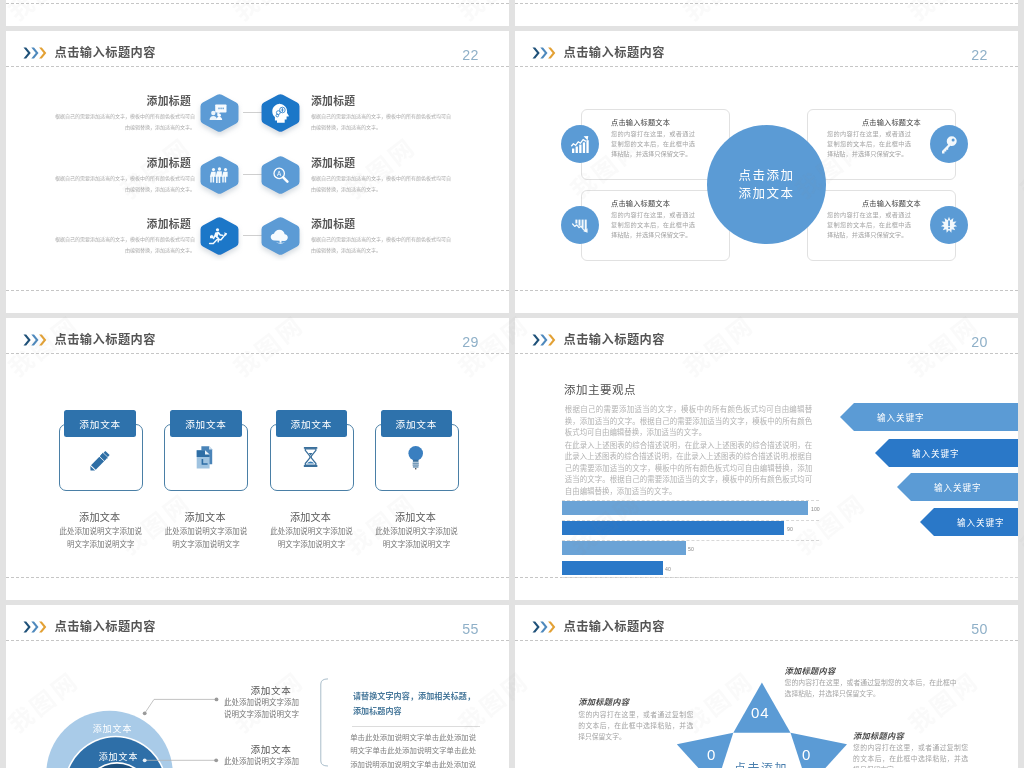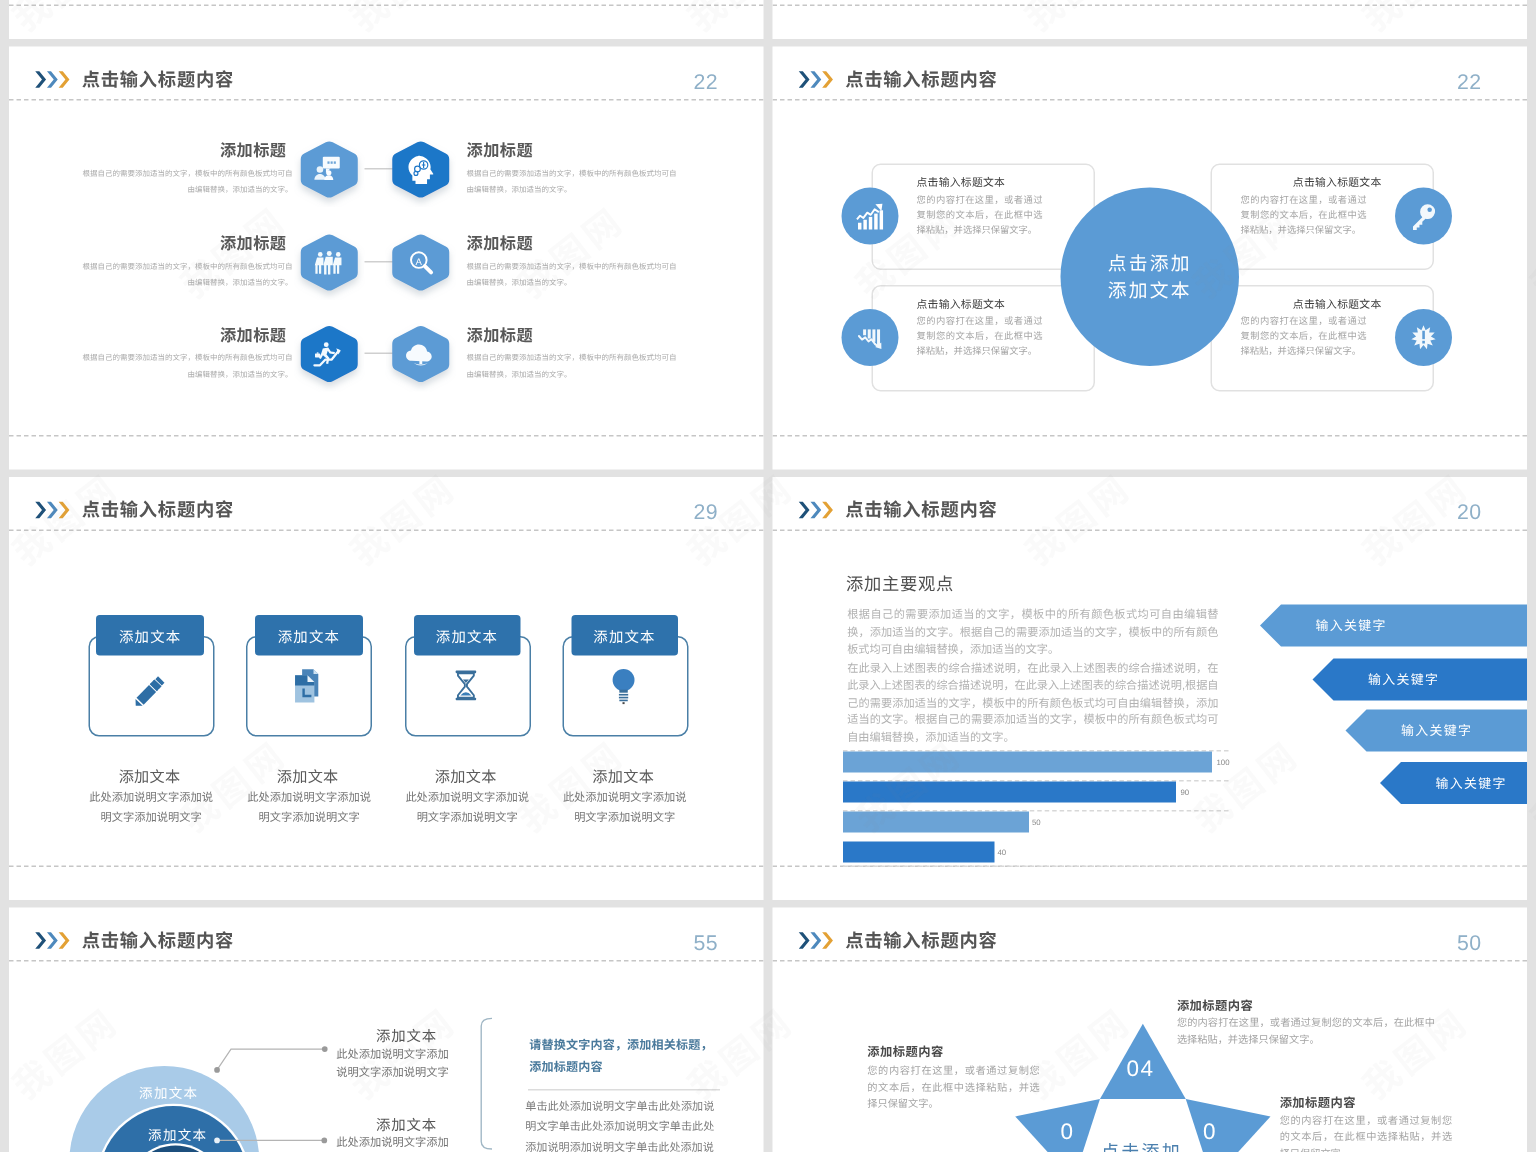--- a/index.html
+++ b/index.html
@@ -44,21 +44,21 @@
   .s30 .bn{position:absolute;color:#fff;font-size:8.6px;letter-spacing:.9px;display:flex;align-items:center;height:28px;}
   .s31 .rlbl{position:absolute;color:#fff;font-size:9.0px;letter-spacing:0.9px;text-align:center;}
   .s31 .it{position:absolute;width:120px;text-align:center;font-size:9.6px;color:#555;letter-spacing:.6px;}
   .s31 .ib{position:absolute;width:82px;font-size:7.5px;color:#757575;line-height:11.7px;text-align:center;}
   .s31 .st{position:absolute;left:346.9px;top:84px;width:128px;font-size:8.05px;font-weight:700;color:#4a7a9c;line-height:15.3px;letter-spacing:.1px;}
   .s31 .sb{position:absolute;left:344.2px;top:125.5px;width:126px;font-size:7.4px;color:#7d7d7d;line-height:13.8px;text-align:justify;}
   .s31 .sbsep{position:absolute;left:346px;top:120.7px;width:127.5px;height:0;border-top:1px solid #dcdcdc;}
 
   
   .s32 .num{position:absolute;color:#fff;font-size:15px;font-family:"Liberation Sans",sans-serif;letter-spacing:1px;}
-  .s32 .it{position:absolute;font-size:8.2px;font-weight:700;color:#4a4a4a;letter-spacing:.3px;}
+  .s32 .it{position:absolute;font-size:8.2px;font-weight:700;color:#4a4a4a;letter-spacing:.3px;font-style:italic;}
   .s32 .ib{position:absolute;width:115px;font-size:6.8px;color:#a4a4a4;line-height:11.4px;text-align:justify;}
   .s32 .ctr{position:absolute;color:#4a7fae;font-size:12px;letter-spacing:1.5px;}
 
   
   .wm{position:absolute;left:0;top:0;width:1024px;height:768px;pointer-events:none;overflow:hidden;z-index:5;}
   .wm i{position:absolute;display:block;font-style:normal;color:rgba(150,150,150,0.042);font-size:24px;font-weight:700;letter-spacing:3px;transform:rotate(-38deg);transform-origin:0 0;white-space:nowrap;}
 </style>
 </head>
 <body>
 

